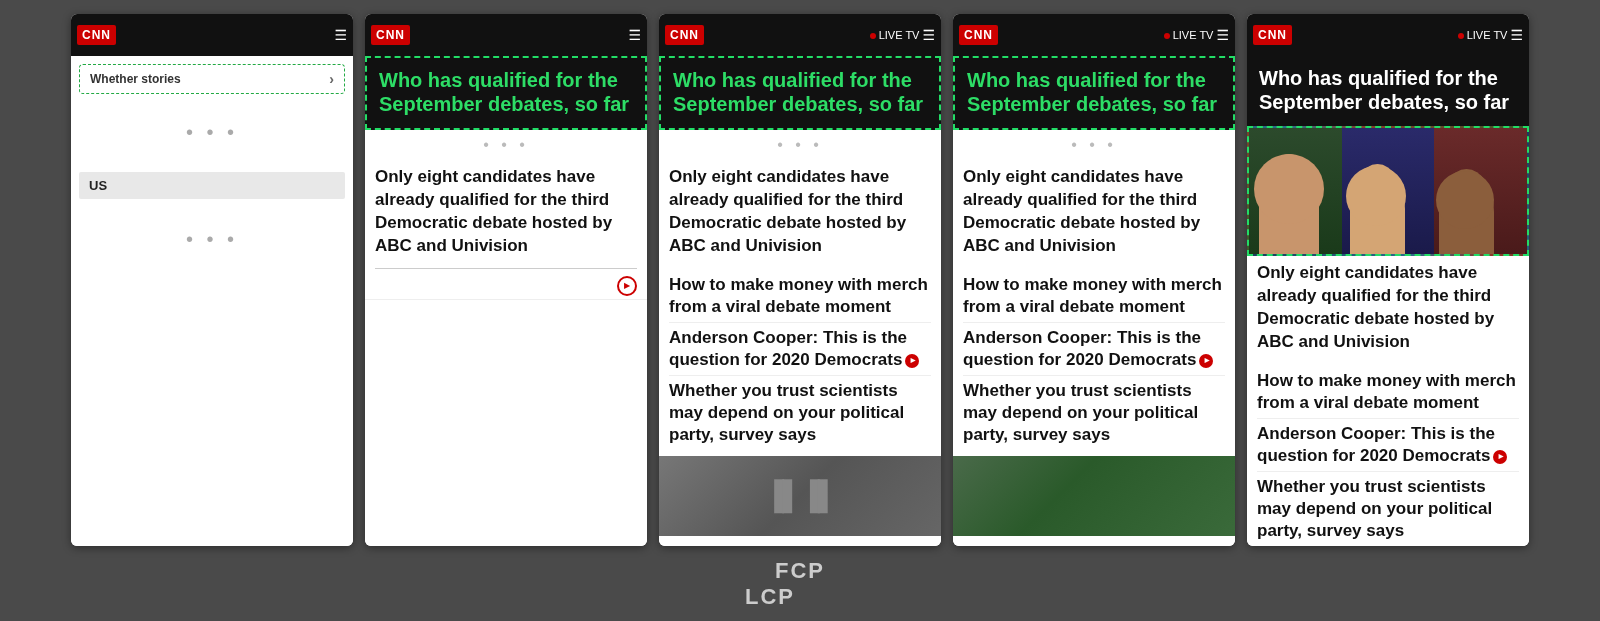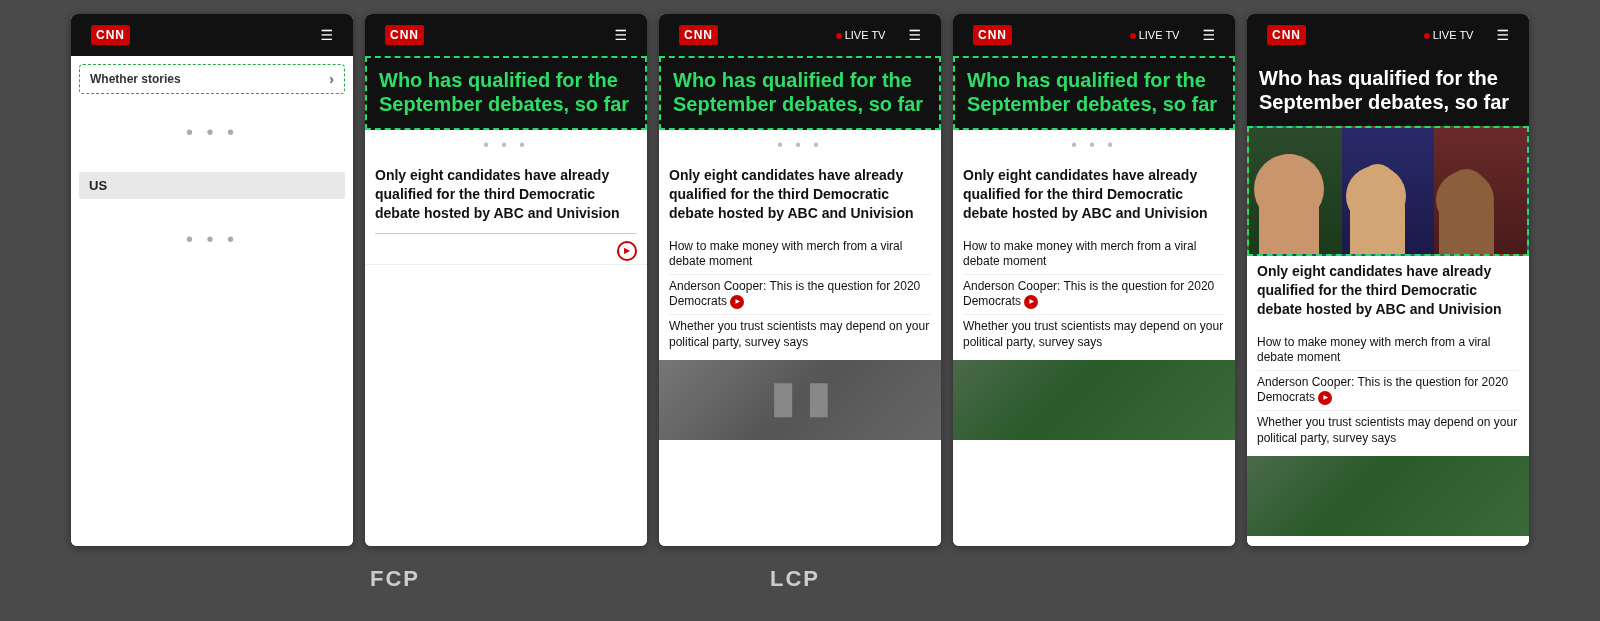--- a/index.html
+++ b/index.html
@@ -35,36 +35,36 @@
       display: flex;
       flex-direction: column;
     }
     
     .cnn-header {
       background: #111;
       height: 42px;
       display: flex;
       align-items: center;
       justify-content: space-between;
-      padding: 0 20px;
+      padding: 0 6px;
       flex-shrink: 0;
     }
     .cnn-logo {
       background: #cc0000;
       color: #fff;
       font-weight: bold;
       font-size: 12px;
       padding: 3px 5px;
       border-radius: 2px;
       letter-spacing: 1px;
     }
     .header-right {
       display: flex;
       align-items: center;
-      gap: 23px;
+      gap: 3px;
       color: #fff;
       font-size: 11px;
       justify-content: flex-end;
     }
     .live-dot {
       width: 6px;
       height: 6px;
       background: #cc0000;
       border-radius: 50%;
       display: inline-block;
@@ -243,23 +243,23 @@
       padding: 6px 10px;
     }
     .article-item {
       padding: 4px 0;
       border-bottom: 1px solid #eee;
     }
     .article-item:last-child {
       border-bottom: none;
     }
     .article-title {
-      font-size: 12px;
+      font-size: 17px;
       color: #111;
-      font-weight: 400;
+      font-weight: 700;
       line-height: 1.3;
     }
     .article-title .play-btn {
       display: inline-block;
       width: 14px;
       height: 14px;
       background: #cc0000;
       border-radius: 50%;
       margin-left: 3px;
       vertical-align: middle;
@@ -271,21 +271,21 @@
       top: 50%;
       left: 55%;
       transform: translate(-50%, -50%);
       font-size: 6px;
       color: #fff;
     }
     .lead-article {
       padding: 6px 10px;
     }
     .lead-article-text {
-      font-size: 14px;
+      font-size: 17px;
       font-weight: 700;
       color: #111;
       line-height: 1.35;
     }
     .separator-line {
       height: 1px;
       background: #ccc;
       margin: 4px 10px;
     }
     .video-play-row {
@@ -322,25 +322,25 @@
       justify-content: center;
     }
     .grey-chart {
       font-size: 28px;
       color: #888;
       letter-spacing: -2px;
     }
     
     .labels-row {
       display: flex;
-      flex-direction: row;
+      flex-direction: column;
       justify-content: center;
       align-items: center;
       width: 100%;
-      margin-top: 20px;
+      margin-top: 12px;
       padding: 0 20px;
     }
     .label-fcp {
       flex: 1;
       text-align: center;
     }
     .label-lcp {
       flex: 1;
       text-align: left;
       padding-right: 60px;

